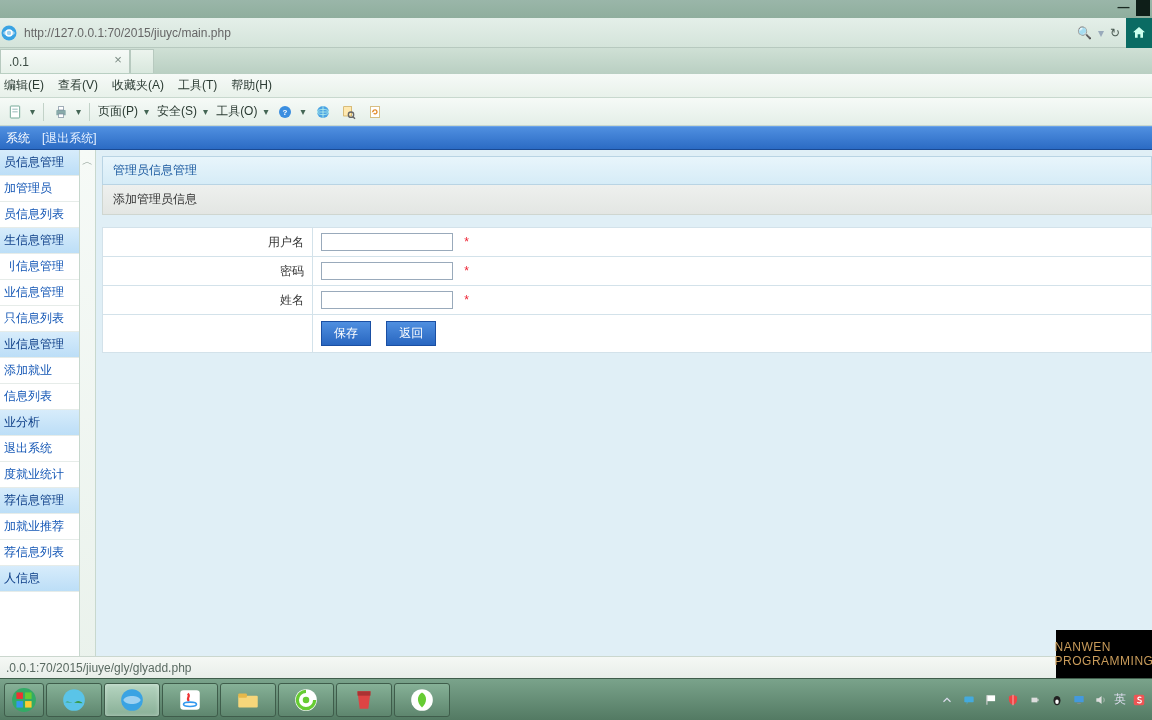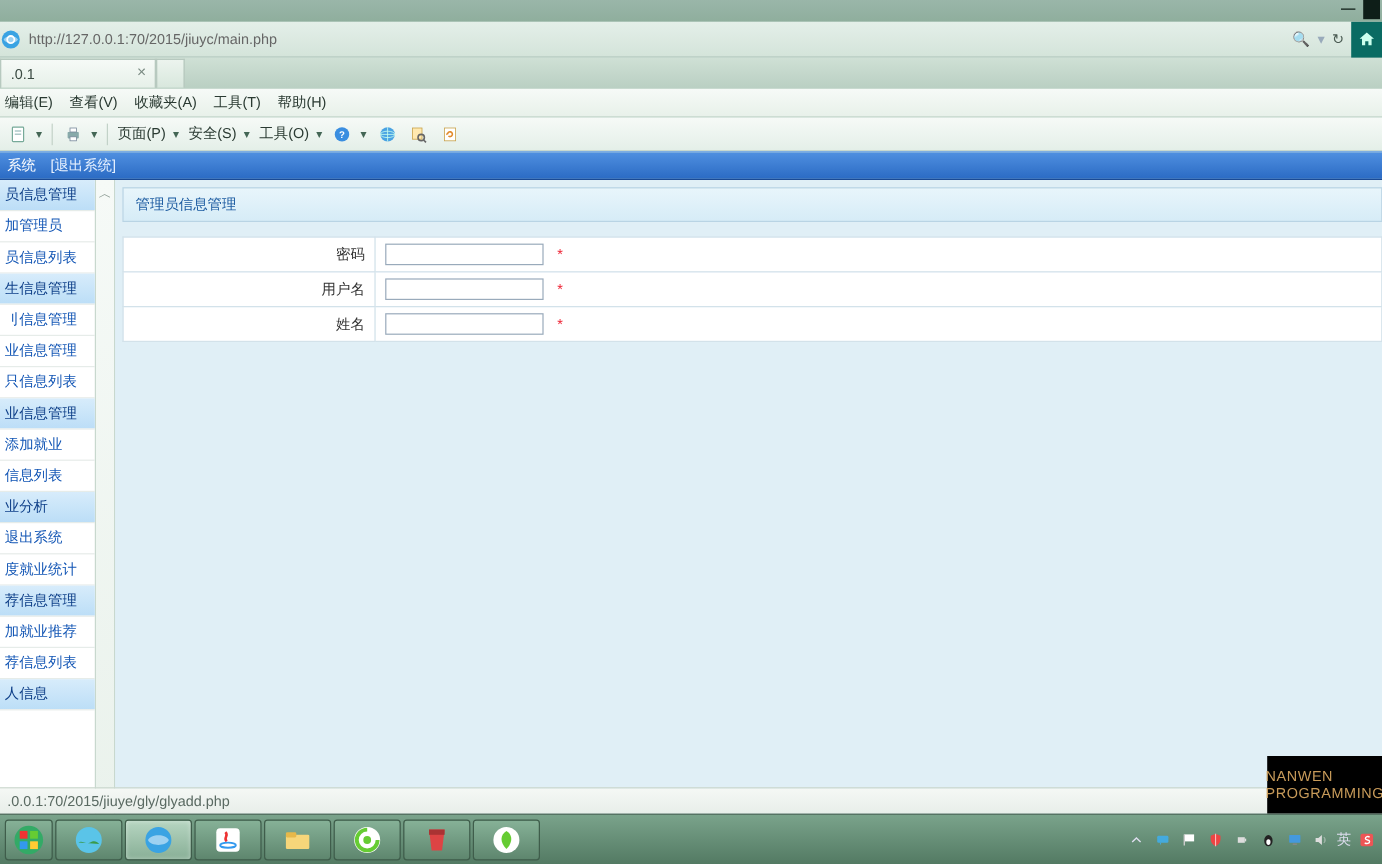--- a/index.html
+++ b/index.html
@@ -207,43 +207,51 @@
       <div class="side-item">荐信息列表</div>
       <div class="side-item side-group">人信息</div>
     </div>
   <div class="side-scroll">
     <span class="chev">︿</span>
     <span class="chev">﹀</span>
   </div>
   <div class="content">
     <div class="panel">
       <div class="panel-title">管理员信息管理</div>
+      <div class="panel-sub">添加管理员信息</div>
       <table class="formtbl">
         <tbody>
             <tr>
-          <td class="lbl">密码</td>
+          <td class="lbl">用户名</td>
           <td class="val">
-            <input type="password" value="" style="">
+            <input type="text" value="" style="">
             <span class="star">*</span>
           </td>
         </tr>
         <tr>
-          <td class="lbl">用户名</td>
+          <td class="lbl">密码</td>
           <td class="val">
-            <input type="text" value="" style="">
+            <input type="password" value="" style="">
             <span class="star">*</span>
           </td>
         </tr>
         <tr>
           <td class="lbl">姓名</td>
           <td class="val">
             <input type="text" value="" style="">
             <span class="star">*</span>
           </td>
         </tr>
+        <tr class="btnrow">
+          <td class="lbl"></td>
+          <td>
+            <span class="btn">保存</span>
+            <span class="btn">返回</span>
+          </td>
+        </tr>
       </tbody>
         </table>
     </div>
   </div>
 </div>
 
 <div class="status-strip">
   <span>.0.0.1:70/2015/jiuye/gly/glyadd.php</span>
 </div>
 

